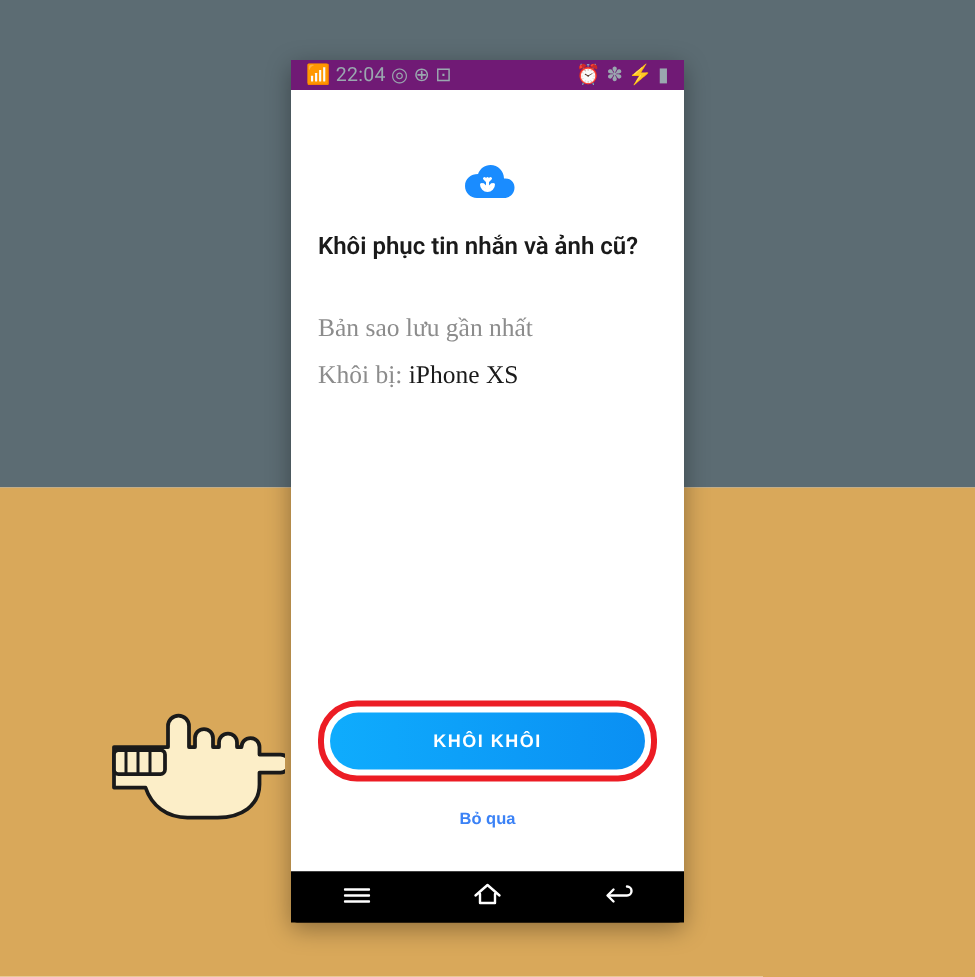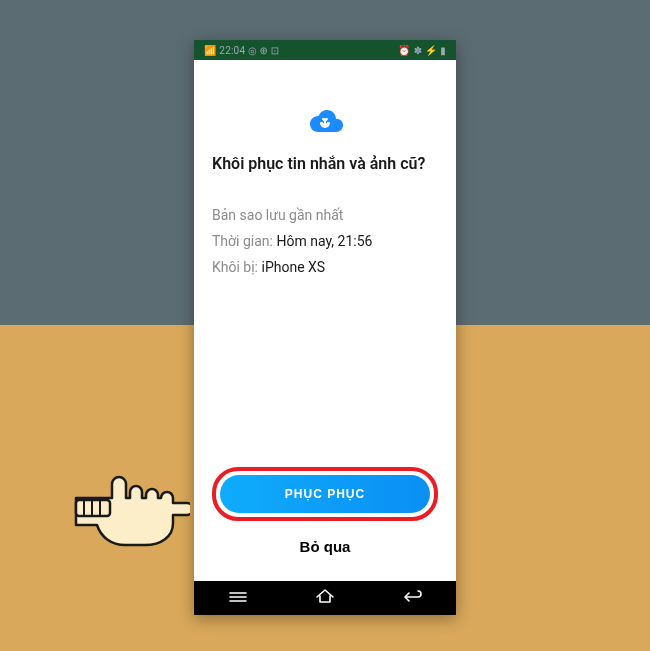--- a/index.html
+++ b/index.html
@@ -31,45 +31,45 @@
   width: 262px;
   height: 575px;
   background: #000;
   border-radius: 4px;
   display: flex;
   flex-direction: column;
   box-shadow: 0 4px 16px rgba(0,0,0,.35);
 }
 .statusbar {
   height: 20px;
-  background: #14532d;
+  background: #701a75;
   color: #9aa8af;
   display: flex;
   justify-content: space-between;
   align-items: center;
   padding: 0 10px;
-  font-size: 10px;
+  font-size: 13px;
   letter-spacing: .2px;
 }
 .statusbar .right { display:flex; gap:3px; align-items:center; }
 .screen {
   flex: 1;
   background: #fff;
   display: flex;
   flex-direction: column;
   padding: 20px 18px 12px;
 }
 .cloud-icon-wrap { display:flex; justify-content:center; margin-top: 28px; margin-bottom: 14px; }
 .title {
   font-size: 16px;
   font-weight: 600;
   color: #1a1a1a;
   margin-bottom: 30px;
 }
-.info-block { font-size: 14px; line-height: 1.85; }
+.info-block { font-size: 17px; line-height: 1.85; font-family: Liberation Serif, serif; }
 .info-label { color: #8c8c8c; }
 .info-row { color: #8c8c8c; }
 .info-row .val { color: #1a1a1a; }
 .spacer { flex: 1; }
 .primary-highlight {
   border: 4px solid #ec1c24;
   border-radius: 26px;
   padding: 4px;
   margin-bottom: 8px;
 }
@@ -83,22 +83,22 @@
   font-size: 12px;
   font-weight: 700;
   letter-spacing: 1px;
   cursor: pointer;
 }
 .skip-btn {
   background: none;
   border: none;
   width: 100%;
   height: 34px;
-  color: #000000;
-  font-size: 15px;
+  color: #3b82f6;
+  font-size: 11px;
   font-weight: 600;
   cursor: pointer;
   margin-bottom: 6px;
   text-align: center;
 }
 .navbar {
   height: 34px;
   background: #000;
   display: flex;
   justify-content: space-around;
@@ -140,33 +140,29 @@
           <path d="M22 11l2 2 2-2" stroke="#fff" stroke-width="2" fill="none" stroke-linecap="round" stroke-linejoin="round" transform="translate(-4 0)"></path>
         </svg>
       </span>
     </div>
 
     <div class="title">Khôi phục tin nhắn và ảnh cũ?</div>
 
     <div class="info-block">
       <div class="info-label">Bản sao lưu gần nhất</div>
       <div class="info-row">
-        <span>Thời gian:</span>
-        <span class="val">Hôm nay, 21:56</span>
-      </div>
-      <div class="info-row">
         <span>Khôi bị:</span>
         <span class="val">iPhone XS</span>
       </div>
     </div>
 
     <div class="spacer"></div>
 
     <div class="primary-highlight">
-      <button class="primary-btn">PHỤC PHỤC</button>
+      <button class="primary-btn">KHÔI KHÔI</button>
     </div>
 
     <button class="skip-btn">Bỏ qua</button>
   </div>
 
   <div class="navbar">
     <div class="nav-btn">
       <span>
         <svg width="18" height="14" viewBox="0 0 18 14">
             <path d="M1 3h16M1 7h16M1 11h16" stroke="#fff" stroke-width="1.6" stroke-linecap="round"></path>

